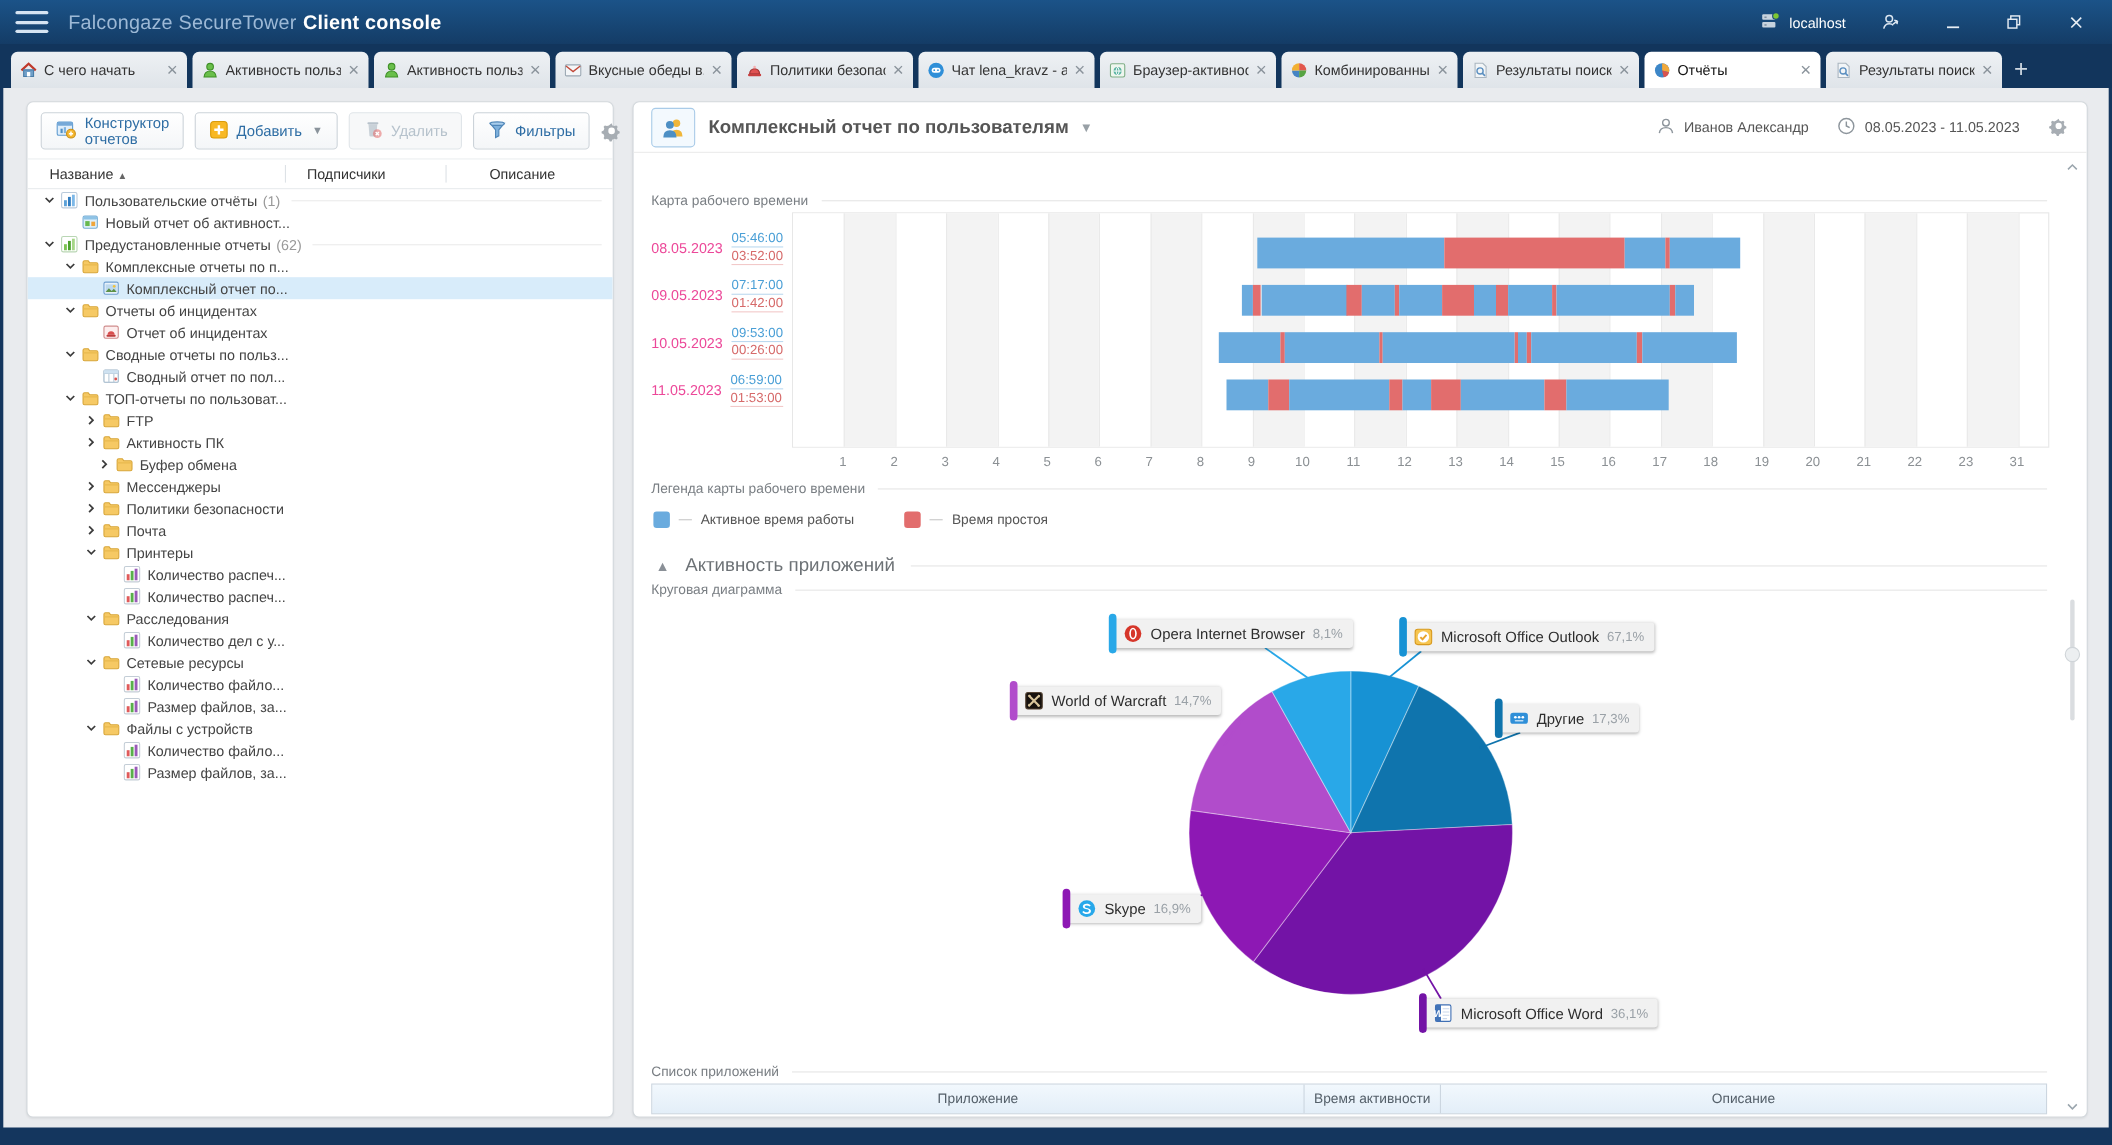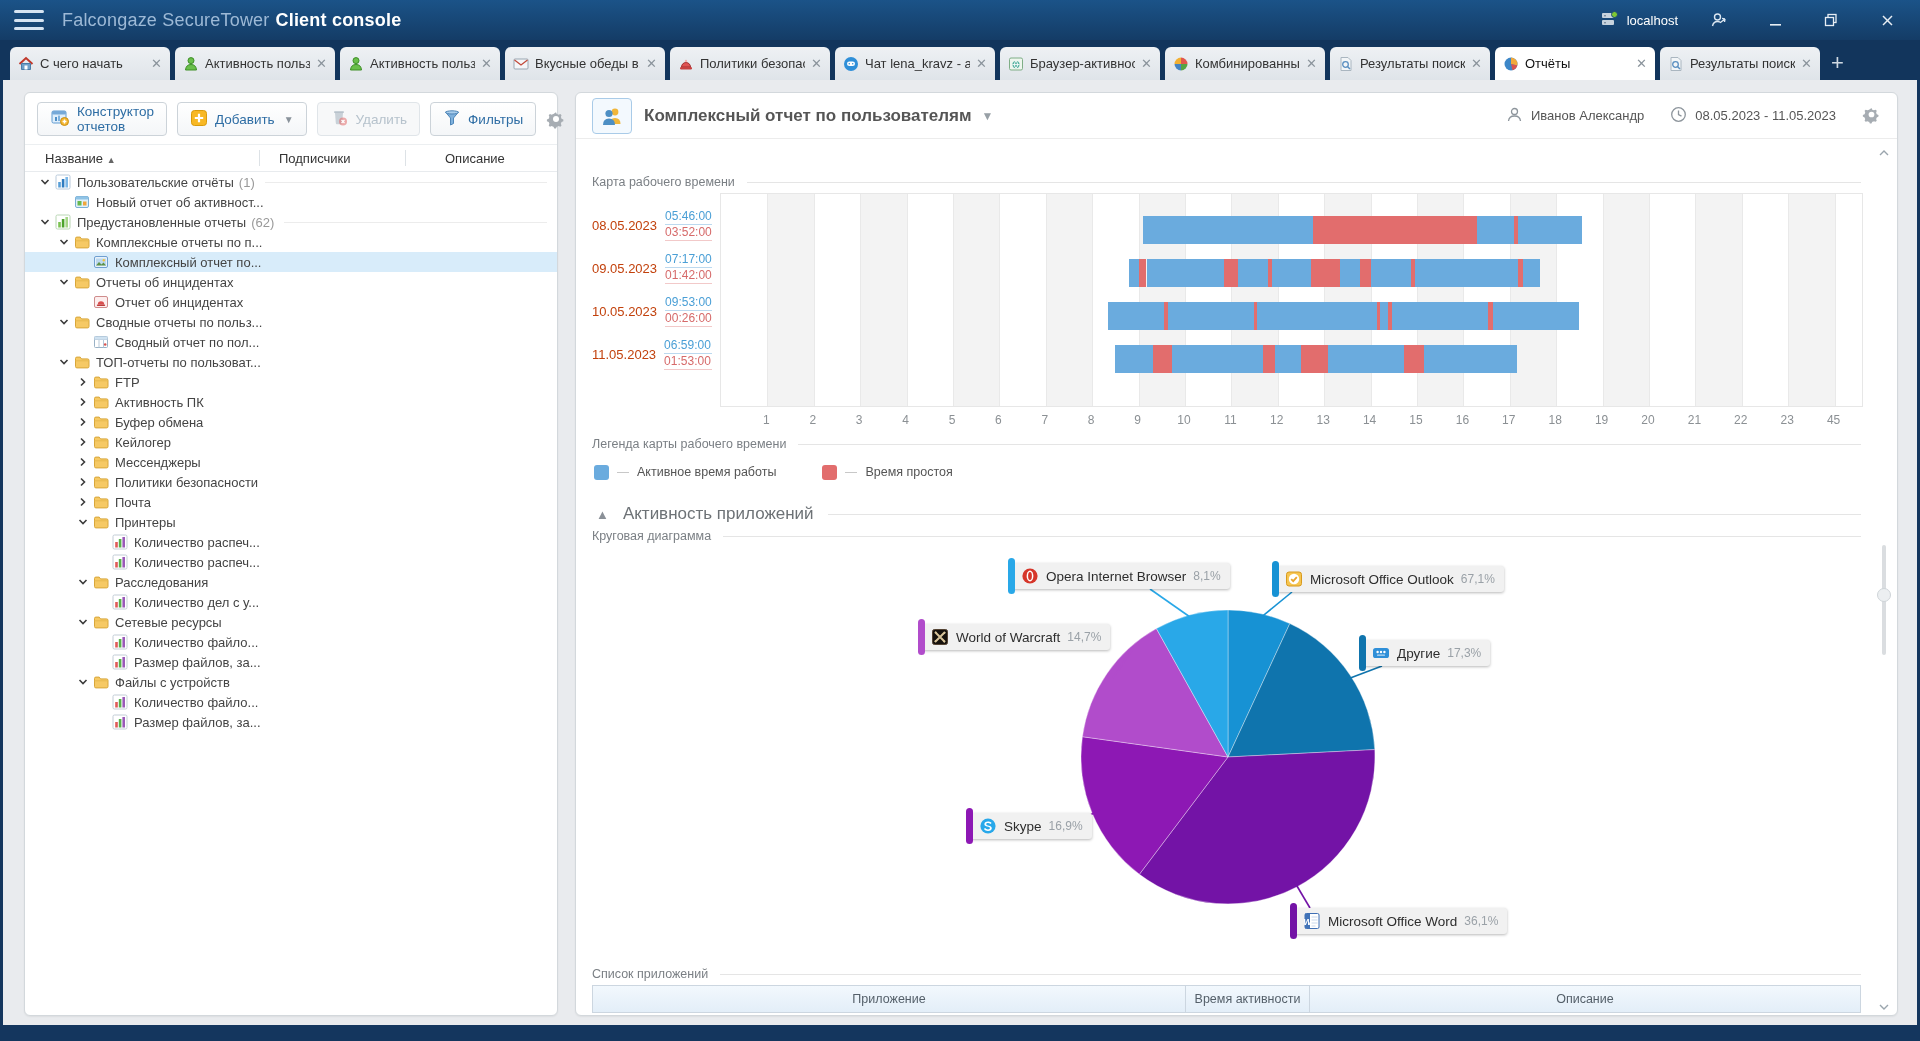--- a/index.html
+++ b/index.html
@@ -62,21 +62,21 @@
   .sec-label{display:flex;align-items:center;font-size:12.5px;color:#7a7f84;}
   .sec-label .rule{flex:1 1 auto;border-top:1px solid #e5e5e5;margin-left:12px;}
   
   #gantt{position:relative;height:240px;margin-top:2px;}
   #gplot{position:absolute;left:128px;top:2px;width:1143px;height:214px;border:1px solid #e7e7e7;box-sizing:border-box;background:#fff;}
   .gband{position:absolute;top:0;height:100%;}
   .gline{position:absolute;top:0;width:1px;height:100%;background:#e9e9e9;}
   .grow-bar{position:absolute;height:28px;}
   .gseg{position:absolute;top:0;height:100%;}
   .glabel{position:absolute;left:0;width:120px;display:flex;justify-content:flex-end;align-items:center;gap:8px;}
-  .gdate{font-size:13px;color:#c2410c;}
+  .gdate{font-size:13px;color:#ec4899;}
   .gtimes{display:flex;flex-direction:column;width:56px;}
   .gtimes .ta{font-size:12px;color:#4a9fd6;border-bottom:1px solid #bcd9ef;line-height:15px;}
   .gtimes .ti{font-size:12px;color:#d66a6a;border-bottom:1px solid #f2c9c9;line-height:15px;}
   #gaxis{position:absolute;left:128px;top:222px;width:1143px;height:16px;}
   #gaxis span{position:absolute;transform:translateX(-50%);font-size:12px;color:#8b9094;}
   
   #legend-items{display:flex;align-items:center;gap:46px;margin:10px 0 0 2px;height:22px;}
   .lg-item{display:flex;align-items:center;gap:8px;font-size:12.5px;color:#555;}
   .lg-sw{width:15px;height:15px;border-radius:3px;}
   .lg-dash{width:12px;height:0;border-top:1px solid #c8c8c8;}
@@ -507,47 +507,33 @@
             </svg>
           </span>
           <span class="ricon">
             <svg width="16" height="16" viewBox="0 0 16 16">
               <path d="M1.5 4.5 q0-1.4 1.4-1.4 h3.3 l1.4 1.8 h6 q1.4 0 1.4 1.4 v6.2 q0 1.4-1.4 1.4 h-10.7 q-1.4 0-1.4-1.4 z" fill="#f6c964" stroke="#d8a63a"></path>
               <path d="M1.5 6.8 h13.5" stroke="#e8b94e" stroke-width="1"></path>
             </svg>
           </span>
           <span class="rlabel">Активность ПК</span>
         </div>
-        <div class="trow" style="padding-left: 52px;">
+        <div class="trow" style="padding-left: 52px; margin-left: 12px;">
           <span class="chev">
             <svg width="10" height="10" viewBox="0 0 10 10" fill="none" stroke="#3c3c3c" stroke-width="1.6">
               <path d="M3 1.5 l3.5 3.5 L3 8.5"></path>
             </svg>
           </span>
           <span class="ricon">
             <svg width="16" height="16" viewBox="0 0 16 16">
               <path d="M1.5 4.5 q0-1.4 1.4-1.4 h3.3 l1.4 1.8 h6 q1.4 0 1.4 1.4 v6.2 q0 1.4-1.4 1.4 h-10.7 q-1.4 0-1.4-1.4 z" fill="#f6c964" stroke="#d8a63a"></path>
               <path d="M1.5 6.8 h13.5" stroke="#e8b94e" stroke-width="1"></path>
             </svg>
           </span>
           <span class="rlabel">Буфер обмена</span>
-        </div>
-        <div class="trow" style="padding-left: 52px;">
-          <span class="chev">
-            <svg width="10" height="10" viewBox="0 0 10 10" fill="none" stroke="#3c3c3c" stroke-width="1.6">
-              <path d="M3 1.5 l3.5 3.5 L3 8.5"></path>
-            </svg>
-          </span>
-          <span class="ricon">
-            <svg width="16" height="16" viewBox="0 0 16 16">
-              <path d="M1.5 4.5 q0-1.4 1.4-1.4 h3.3 l1.4 1.8 h6 q1.4 0 1.4 1.4 v6.2 q0 1.4-1.4 1.4 h-10.7 q-1.4 0-1.4-1.4 z" fill="#f6c964" stroke="#d8a63a"></path>
-              <path d="M1.5 6.8 h13.5" stroke="#e8b94e" stroke-width="1"></path>
-            </svg>
-          </span>
-          <span class="rlabel">Кейлогер</span>
         </div>
         <div class="trow" style="padding-left: 52px;">
           <span class="chev">
             <svg width="10" height="10" viewBox="0 0 10 10" fill="none" stroke="#3c3c3c" stroke-width="1.6">
               <path d="M3 1.5 l3.5 3.5 L3 8.5"></path>
             </svg>
           </span>
           <span class="ricon">
             <svg width="16" height="16" viewBox="0 0 16 16">
               <path d="M1.5 4.5 q0-1.4 1.4-1.4 h3.3 l1.4 1.8 h6 q1.4 0 1.4 1.4 v6.2 q0 1.4-1.4 1.4 h-10.7 q-1.4 0-1.4-1.4 z" fill="#f6c964" stroke="#d8a63a"></path>
@@ -887,21 +873,21 @@
             <span style="left:649.6px;">14</span>
             <span style="left:696.0px;">15</span>
             <span style="left:742.4px;">16</span>
             <span style="left:788.8px;">17</span>
             <span style="left:835.2px;">18</span>
             <span style="left:881.6px;">19</span>
             <span style="left:928.0px;">20</span>
             <span style="left:974.4px;">21</span>
             <span style="left:1020.8px;">22</span>
             <span style="left:1067.2px;">23</span>
-            <span style="left:1113.6px;">45</span>
+            <span style="left:1113.6px;">31</span>
           </div>
         <div id="glabels">
             <div class="glabel" style="top:16px;height:36px;">
     <span class="gdate">08.05.2023</span>
     <span class="gtimes">
       <span class="ta">05:46:00</span>
       <span class="ti">03:52:00</span>
     </span>
             </div>
             <div class="glabel" style="top:59px;height:36px;">

